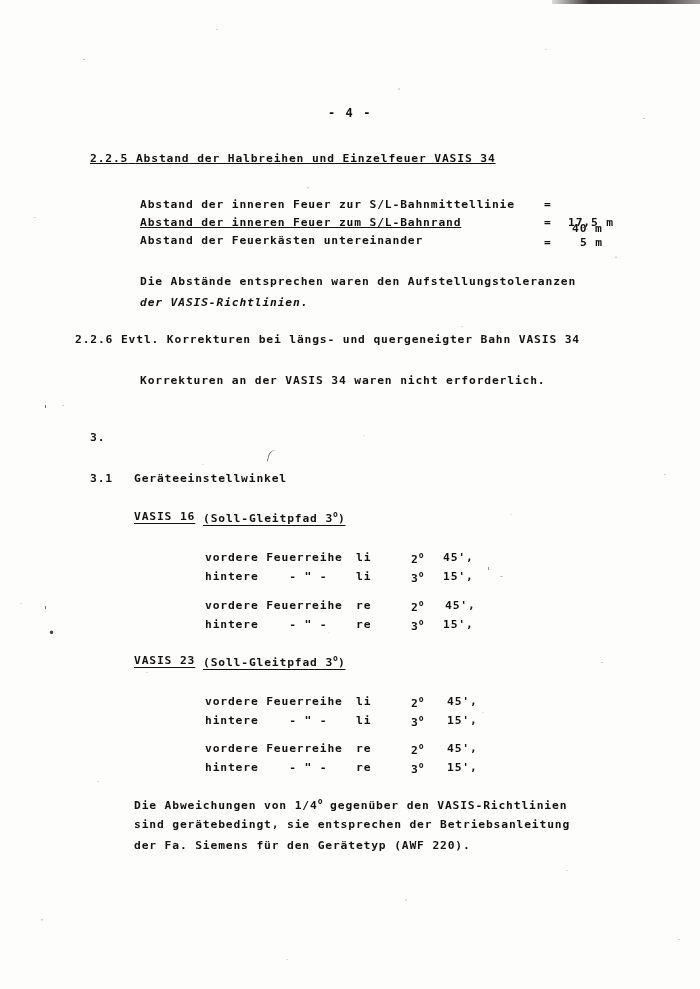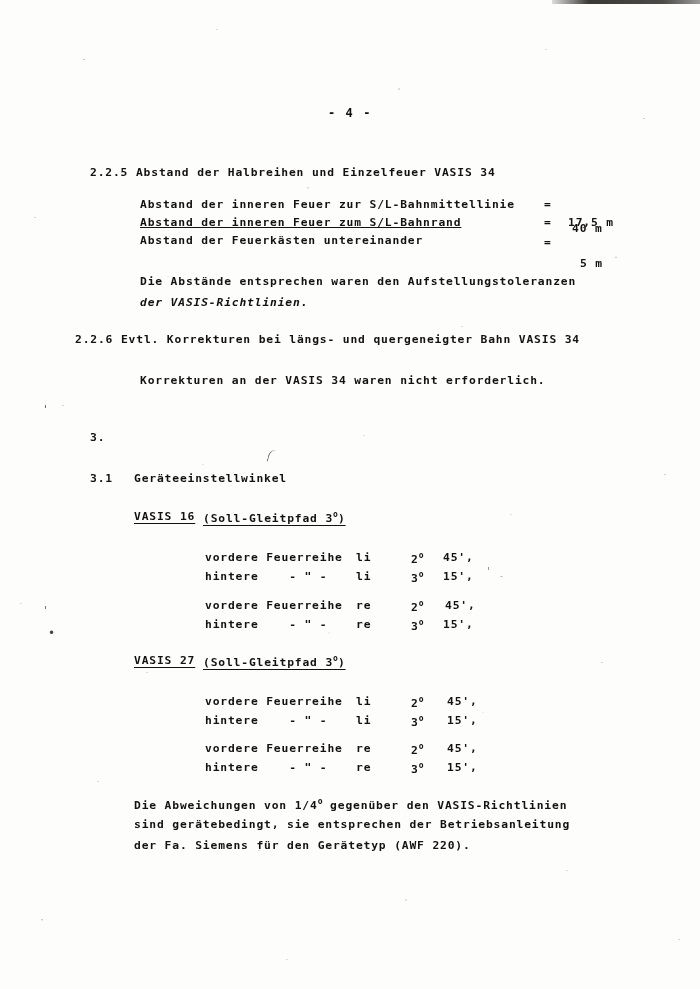--- a/index.html
+++ b/index.html
@@ -113,33 +113,33 @@
 </head>
 <body>
 
 <div class="page">
 
   <div class="scan-noise"></div>
   <div class="scan-edge-top"></div>
 
   <div class="page-number">- 4 -</div>
 
-  <div class="line" style="left:90px; top:167px;"><span>2.2.5</span> <span>Abstand der Halbreihen und Einzelfeuer VASIS 34</span></div>
+  <div class="line" style="left:90px; top:153px;text-decoration:underline;"><span>2.2.5</span> <span>Abstand der Halbreihen und Einzelfeuer VASIS 34</span></div>
 
   <div class="line" style="left:140px; top:199px;">Abstand der inneren Feuer zur S/L-Bahnmittellinie</div>
   <div class="line" style="left:544px; top:199px;">=</div>
   <div class="line" style="left:572px; top:199px;margin-top:24px;">40 m</div>
 
   <div class="line" style="left:140px; top:217px;text-decoration:underline;">Abstand der inneren Feuer zum S/L-Bahnrand</div>
   <div class="line" style="left:544px; top:217px;">=</div>
   <div class="line" style="left:568px; top:217px;">17,5 m</div>
 
   <div class="line" style="left:140px; top:235px;">Abstand der Feuerkästen untereinander</div>
   <div class="line" style="left:544px; top:237px;">=</div>
-  <div class="line" style="left:580px; top:237px;margin-top:21px;">5 m</div>
+  <div class="line" style="left:580px; top:237px;">5 m</div>
 
   <div class="line" style="left:140px; top:276px;">Die Abstände entsprechen waren den Aufstellungstoleranzen</div>
   <div class="line" style="left:140px; top:297px;font-style:italic;">der VASIS-Richtlinien.</div>
 
   <div class="line" style="left:75px; top:334px;"><span>2.2.6</span> <span>Evtl. Korrekturen bei längs- und quergeneigter Bahn VASIS 34</span></div>
 
   <div class="line" style="left:140px; top:375px;">Korrekturen an der VASIS 34 waren nicht erforderlich.</div>
 
   <div class="line" style="left:90px; top:432px;">3.</div>
   <div class="pen-stroke"></div>
@@ -165,21 +165,21 @@
   <div class="ang-row" style="left:205px; top:599px;">vordere Feuerreihe</div>
   <div class="ang-row" style="left:356px; top:599px;">re</div>
   <div class="ang-row" style="left:411px; top:599px;"><span>2</span><span class="deg">o</span></div>
   <div class="ang-row" style="left:445px; top:599px;">45',</div>
 
   <div class="ang-row" style="left:205px; top:618px;">hintere    - " -</div>
   <div class="ang-row" style="left:356px; top:618px;">re</div>
   <div class="ang-row" style="left:411px; top:618px;"><span>3</span><span class="deg">o</span></div>
   <div class="ang-row" style="left:443px; top:618px;">15',</div>
 
-  <div class="line u" style="left:134px; top:655px;">VASIS 27</div>
+  <div class="line u" style="left:134px; top:655px;">VASIS 23</div>
   <div class="line u" style="left:203px; top:655px;"><span>(Soll-Gleitpfad 3</span><span class="deg">o</span><span>)</span></div>
 
   <div class="ang-row" style="left:205px; top:695px;">vordere Feuerreihe</div>
   <div class="ang-row" style="left:356px; top:695px;">li</div>
   <div class="ang-row" style="left:411px; top:695px;"><span>2</span><span class="deg">o</span></div>
   <div class="ang-row" style="left:447px; top:695px;">45',</div>
 
   <div class="ang-row" style="left:205px; top:714px;">hintere    - " -</div>
   <div class="ang-row" style="left:356px; top:714px;">li</div>
   <div class="ang-row" style="left:411px; top:714px;"><span>3</span><span class="deg">o</span></div>

